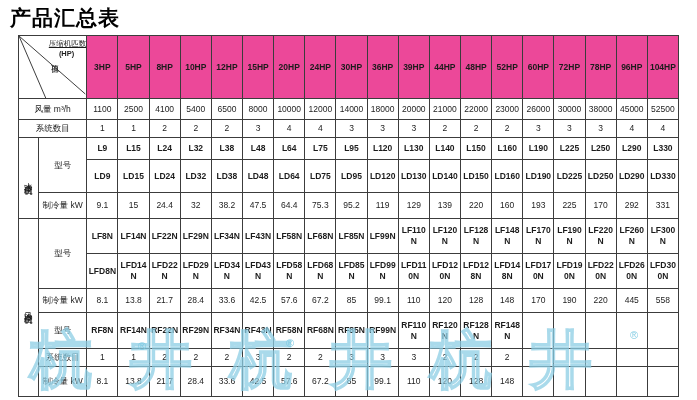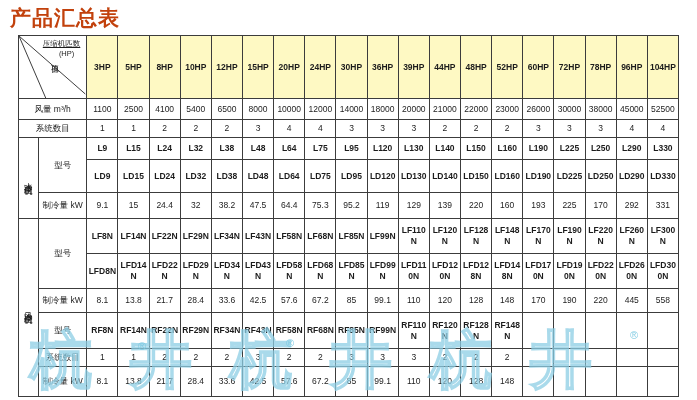--- a/index.html
+++ b/index.html
@@ -1,30 +1,30 @@
 <!DOCTYPE html>
 <html><head>
 <meta charset="utf-8">
 <style>
   html,body{margin:0;padding:0;background:#fff;}
   body{width:697px;height:400px;overflow:hidden;position:relative;
        font-family:"Liberation Sans","DejaVu Sans",sans-serif;-webkit-font-smoothing:antialiased;}
-  .page-title{position:absolute;left:10px;top:4px;font-size:21px;font-weight:bold;color:#c2410c;letter-spacing:1px;}
+  .page-title{position:absolute;left:10px;top:4px;font-size:21px;font-weight:bold;color:#000000;letter-spacing:1px;}
   table.spec{position:absolute;left:18px;top:35px;width:661px;border-collapse:collapse;table-layout:fixed;}
   table.spec td,table.spec th{border:1px solid #3c3c3c;padding:0 1px;text-align:center;vertical-align:middle;
        font-size:8.5px;color:#1c1c1c;word-break:break-all;line-height:1.25;overflow:hidden;}
-  th.colhead{font-size:9px;font-weight:bold;background:#fef9c3;}
+  th.colhead{font-size:9px;font-weight:bold;background:#ec4899;}
   td.model{font-weight:bold;font-size:9px;}
   td.cat{writing-mode:vertical-lr;text-orientation:upright;font-size:8.5px;letter-spacing:1px;padding:2px 0;}
   td.lab{font-size:8.5px;}
   
   th.corner{position:relative;padding:0;height:62px;}
   th.corner svg{position:absolute;left:0;top:0;width:100%;height:100%;}
-  .c-hp{position:absolute;top:3px;right:6px;font-size:7.5px;font-weight:normal;white-space:nowrap;text-decoration:underline;}
-  .c-hpu{position:absolute;top:13px;right:12px;font-size:7.5px;font-weight:normal;padding-left:34px;}
+  .c-hp{position:absolute;top:3px;right:0;font-size:7.5px;font-weight:normal;white-space:nowrap;text-decoration:underline;}
+  .c-hpu{position:absolute;top:13px;right:12px;font-size:7.5px;font-weight:bold;padding-left:34px;}
   .c-item{position:absolute;left:30px;top:22px;writing-mode:vertical-rl;text-orientation:upright;font-size:8px;font-weight:normal;letter-spacing:1px;}
   .c-type{position:absolute;left:2px;bottom:3px;writing-mode:vertical-rl;text-orientation:upright;font-size:8px;font-weight:normal;}
   
   .watermark{position:absolute;left:30px;top:318px;width:660px;font-size:62px;font-weight:bold;
        letter-spacing:38px;color:transparent;-webkit-text-stroke:1.5px rgba(140,205,228,.75);
        pointer-events:none;white-space:nowrap;}
   .reg{position:absolute;font-size:11px;color:rgba(120,200,225,.9);pointer-events:none;font-weight:normal;}
   .reg.r1{left:138px;top:340px;} .reg.r2{left:286px;top:337px;} .reg.r3{left:630px;top:329px;}
 </style>
 </head>

